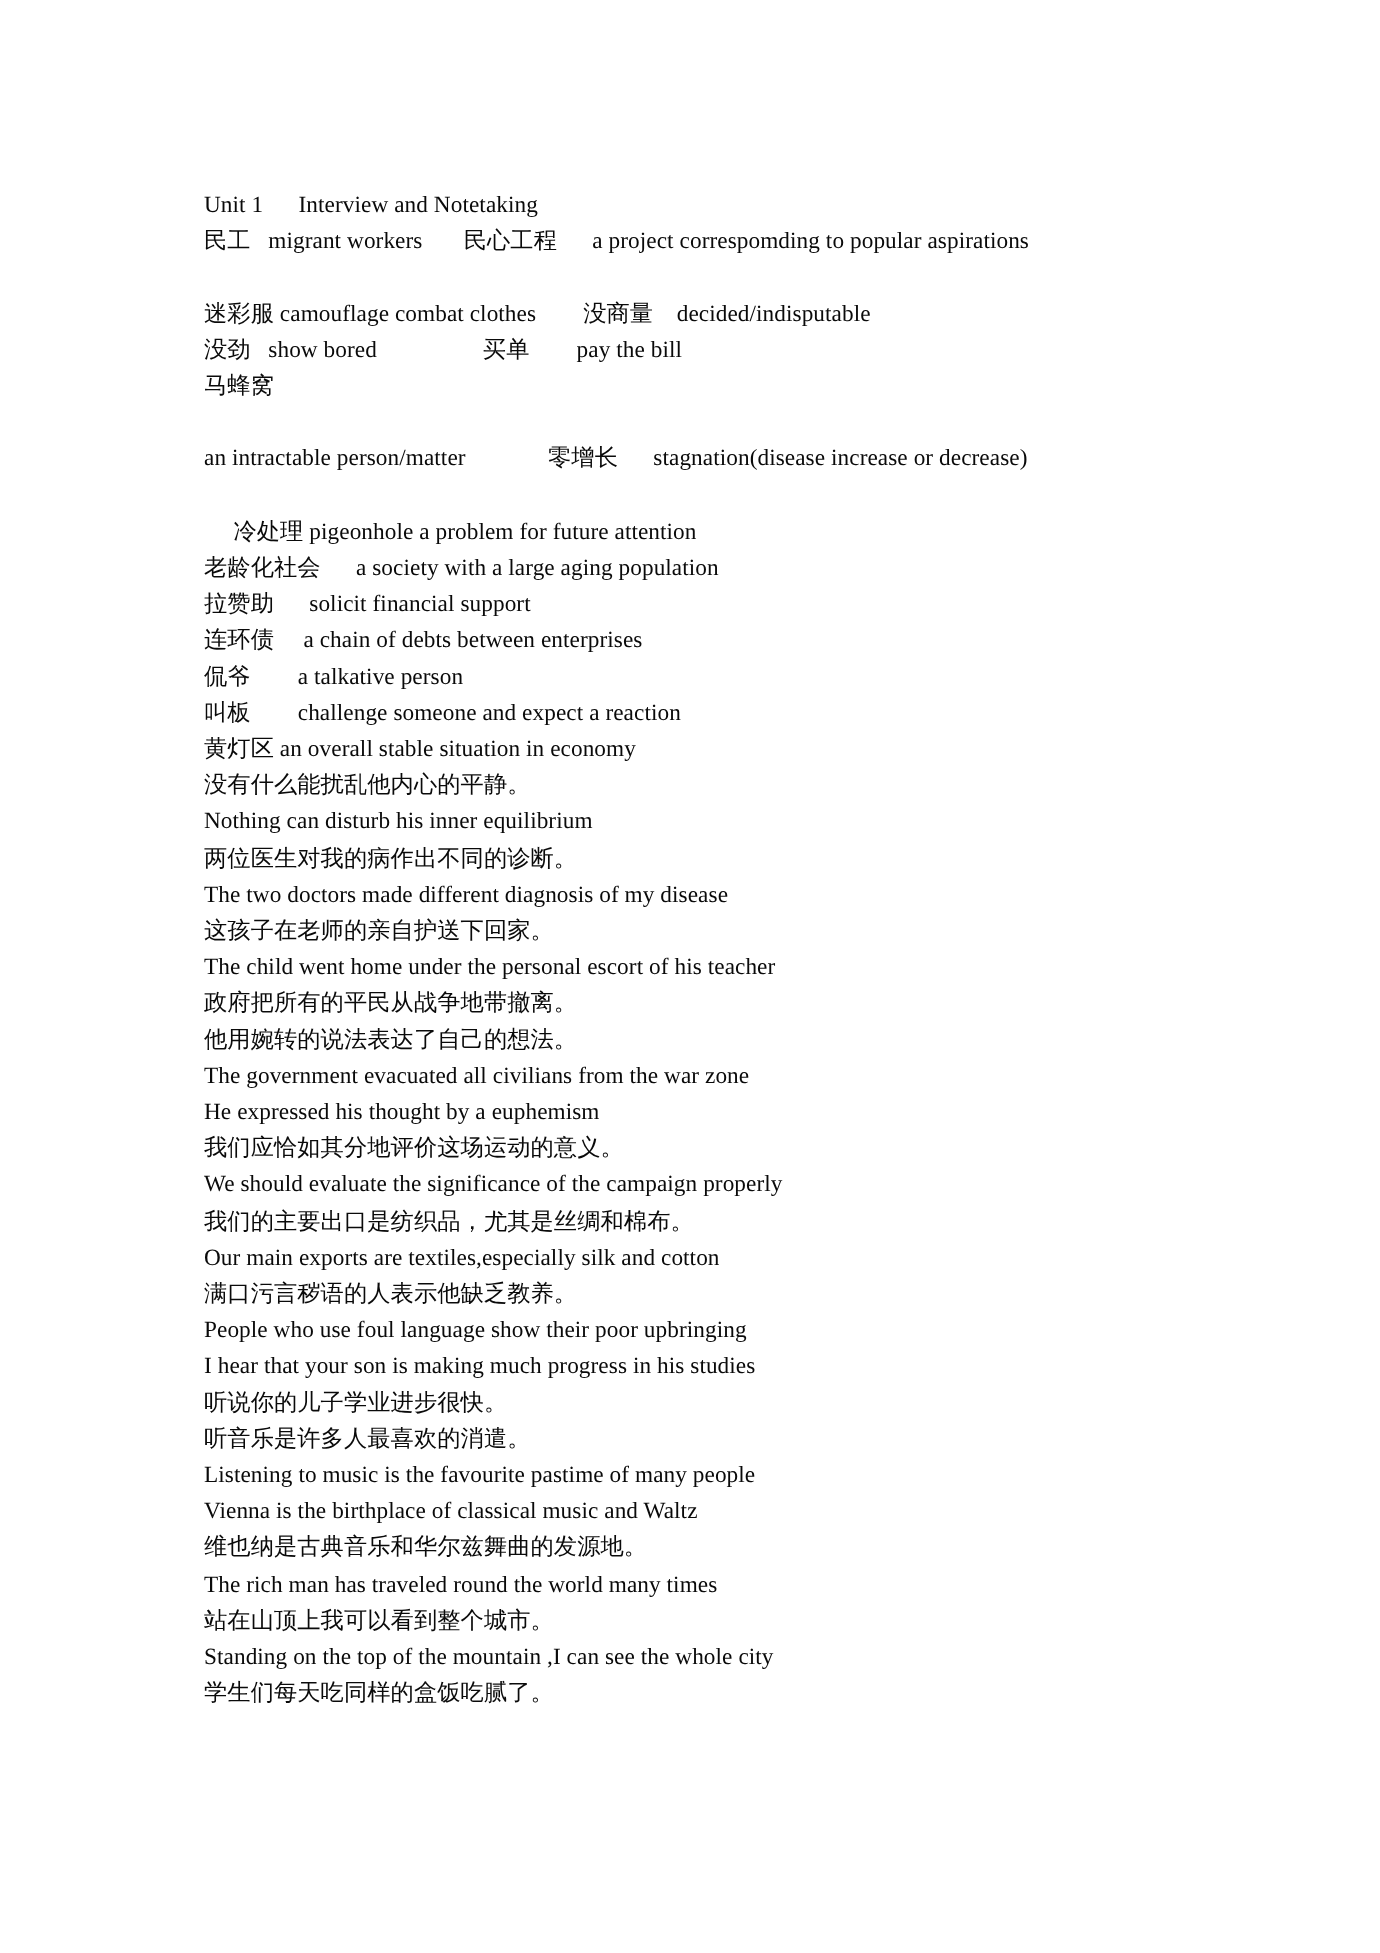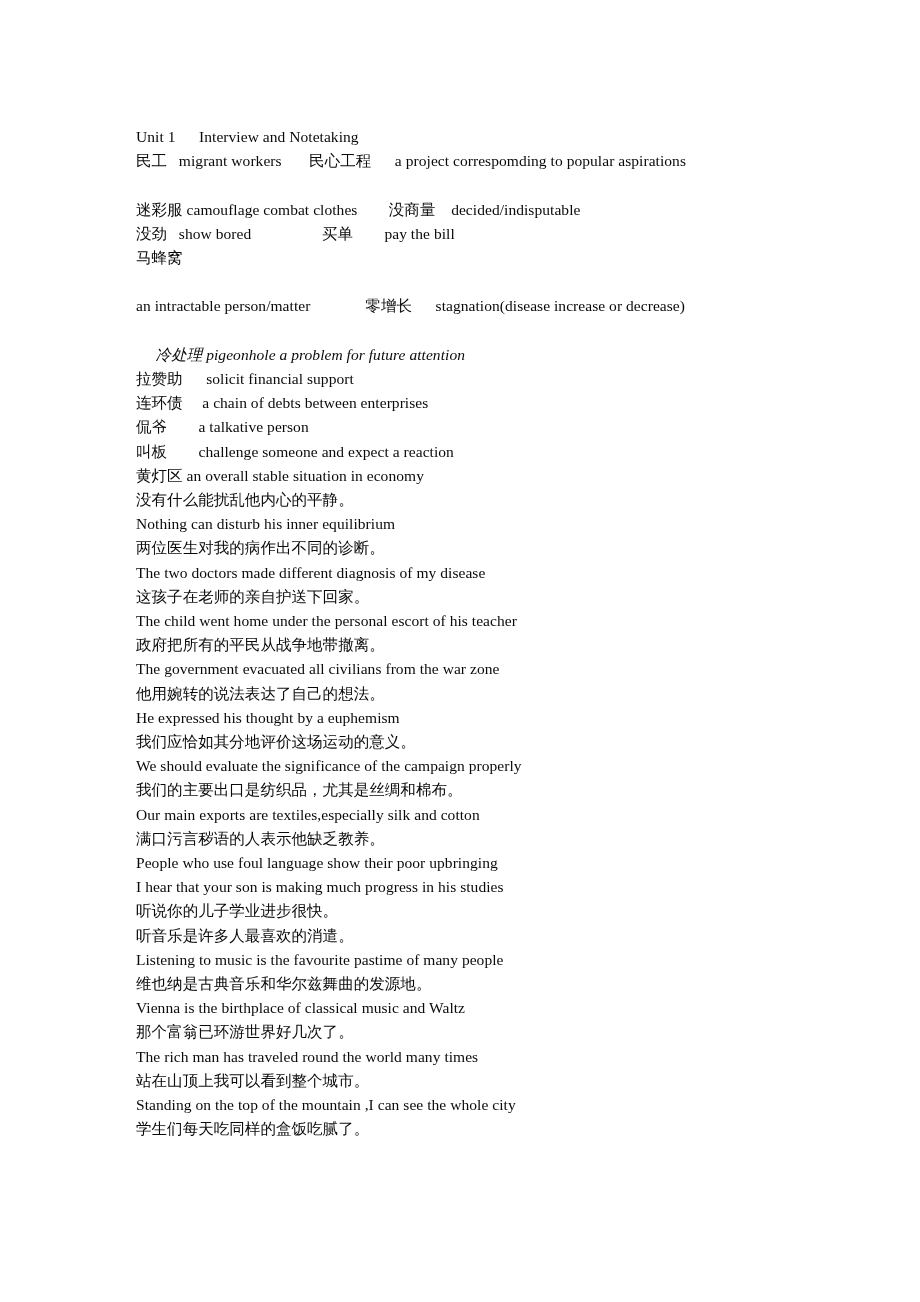--- a/index.html
+++ b/index.html
@@ -34,64 +34,63 @@
     line-height: 24.2px;
     white-space: pre;
     letter-spacing: 0.05px;
     color: #0a0a0a;
   }
   .line.blank {
     height: 24.2px;
   }
   .line.indent {
     padding-left: 0;
-    font-style: italic;
   }
 </style>
 </head>
 <body>
 
 <div class="page">
   <div class="doc-body">
     <div class="line">Unit 1      Interview and Notetaking</div>
     <div class="line">民工   migrant workers       民心工程      a project correspomding to popular aspirations</div>
     <div class="line blank"></div>
     <div class="line">迷彩服 camouflage combat clothes        没商量    decided/indisputable</div>
     <div class="line">没劲   show bored                  买单        pay the bill</div>
     <div class="line">马蜂窝</div>
     <div class="line blank"></div>
     <div class="line">an intractable person/matter              零增长      stagnation(disease increase or decrease)</div>
     <div class="line blank"></div>
     <div class="line indent">     冷处理 pigeonhole a problem for future attention</div>
+    <div class="line">老龄化社会      a society with a large aging population</div>
     <div class="line">拉赞助      solicit financial support</div>
     <div class="line">连环债     a chain of debts between enterprises</div>
     <div class="line">侃爷        a talkative person</div>
     <div class="line">叫板        challenge someone and expect a reaction</div>
     <div class="line">黄灯区 an overall stable situation in economy</div>
     <div class="line">没有什么能扰乱他内心的平静。</div>
     <div class="line">Nothing can disturb his inner equilibrium</div>
     <div class="line">两位医生对我的病作出不同的诊断。</div>
     <div class="line">The two doctors made different diagnosis of my disease</div>
     <div class="line">这孩子在老师的亲自护送下回家。</div>
     <div class="line">The child went home under the personal escort of his teacher</div>
     <div class="line">政府把所有的平民从战争地带撤离。</div>
+    <div class="line">他用婉转的说法表达了自己的想法。</div>
     <div class="line">The government evacuated all civilians from the war zone</div>
-    <div class="line">他用婉转的说法表达了自己的想法。</div>
     <div class="line">He expressed his thought by a euphemism</div>
     <div class="line">我们应恰如其分地评价这场运动的意义。</div>
     <div class="line">We should evaluate the significance of the campaign properly</div>
     <div class="line">我们的主要出口是纺织品，尤其是丝绸和棉布。</div>
     <div class="line">Our main exports are textiles,especially silk and cotton</div>
     <div class="line">满口污言秽语的人表示他缺乏教养。</div>
     <div class="line">People who use foul language show their poor upbringing</div>
     <div class="line">I hear that your son is making much progress in his studies</div>
     <div class="line">听说你的儿子学业进步很快。</div>
     <div class="line">听音乐是许多人最喜欢的消遣。</div>
     <div class="line">Listening to music is the favourite pastime of many people</div>
+    <div class="line">Vienna is the birthplace of classical music and Waltz</div>
     <div class="line">维也纳是古典音乐和华尔兹舞曲的发源地。</div>
-    <div class="line">Vienna is the birthplace of classical music and Waltz</div>
-    <div class="line">那个富翁已环游世界好几次了。</div>
     <div class="line">The rich man has traveled round the world many times</div>
     <div class="line">站在山顶上我可以看到整个城市。</div>
     <div class="line">Standing on the top of the mountain ,I can see the whole city</div>
     <div class="line">学生们每天吃同样的盒饭吃腻了。</div>
   </div>
 </div>
 
 </body></html>

